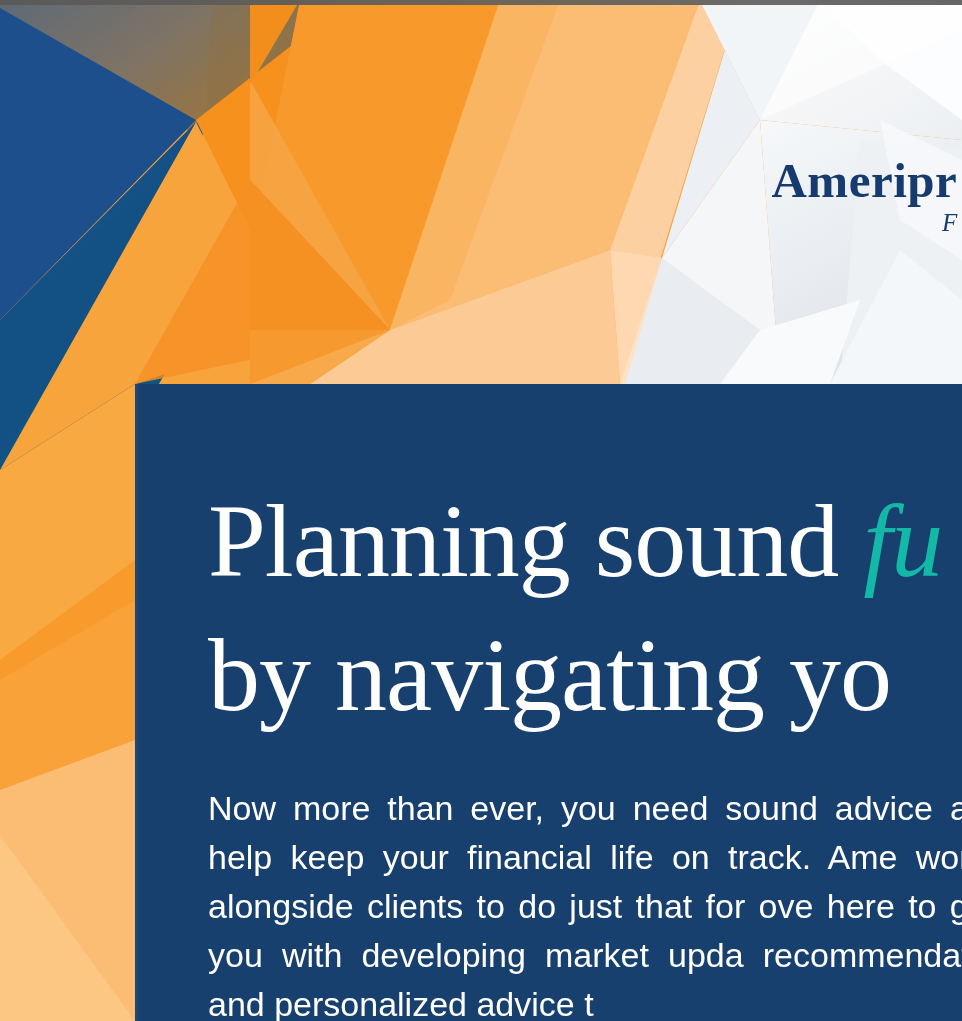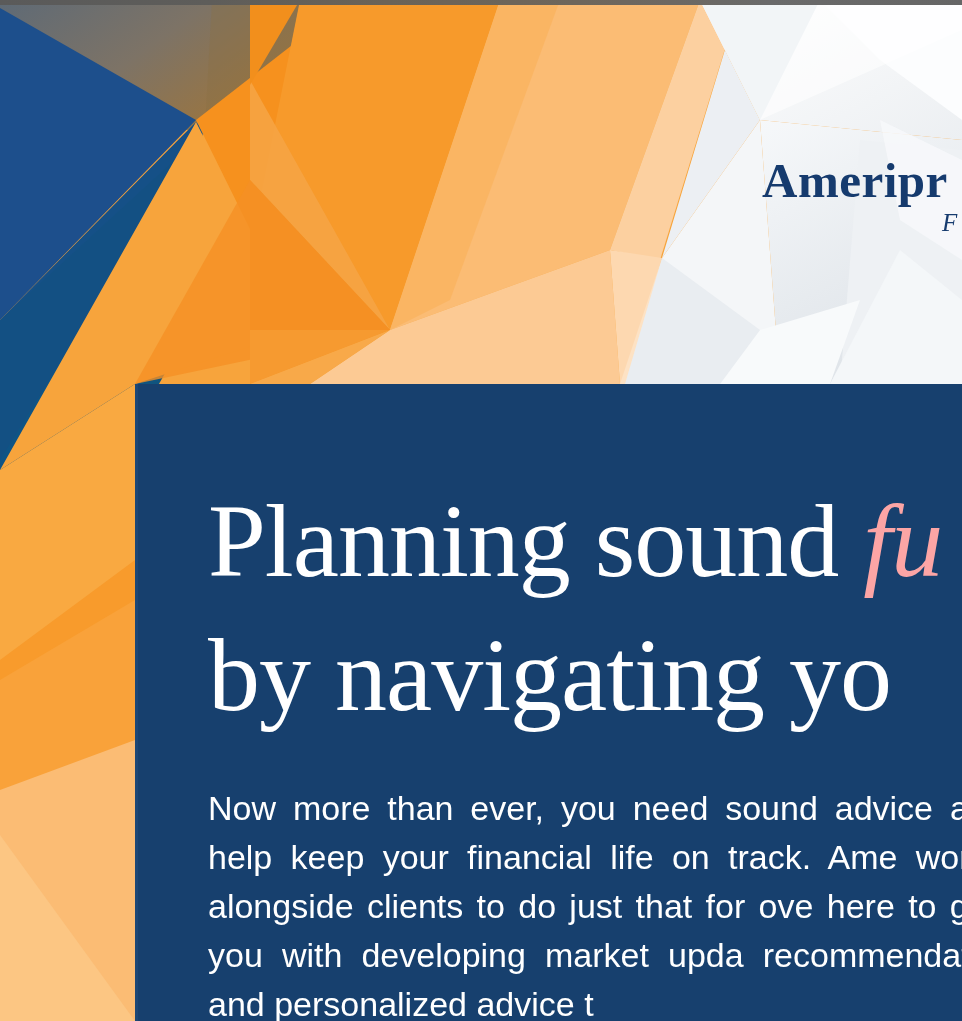--- a/index.html
+++ b/index.html
@@ -35,21 +35,21 @@
         #6e665b 60%, #6a6a6a 80%, #666666 100%);
     z-index: 3;
   }
 
   
   #logo-block {
     position: absolute;
     top: 152px;
     left: 762px;
     z-index: 4;
-    text-align: left;
+    text-align: right;
     color: #163b6e;
     white-space: nowrap;
   }
   #logo-wordmark {
     font-family: "Liberation Serif", serif;
     font-weight: bold;
     font-size: 49px;
     line-height: 58px;
     letter-spacing: 0.5px;
     color: #163b6e;
@@ -91,21 +91,21 @@
     width: 900px;
     font-family: "Liberation Serif", serif;
     color: #ffffff;
     font-size: 104px;
     line-height: 134px;
     white-space: nowrap;
     letter-spacing: -1px;
   }
   #headline .accent {
     font-style: italic;
-    color: #fca5a5;
+    color: #14b8a6;
   }
   .hl-line { display: block; }
 
   #body-copy {
     position: absolute;
     left: 73px;
     top: 400px;
     width: 825px;
     color: #ffffff;
     font-size: 34px;

